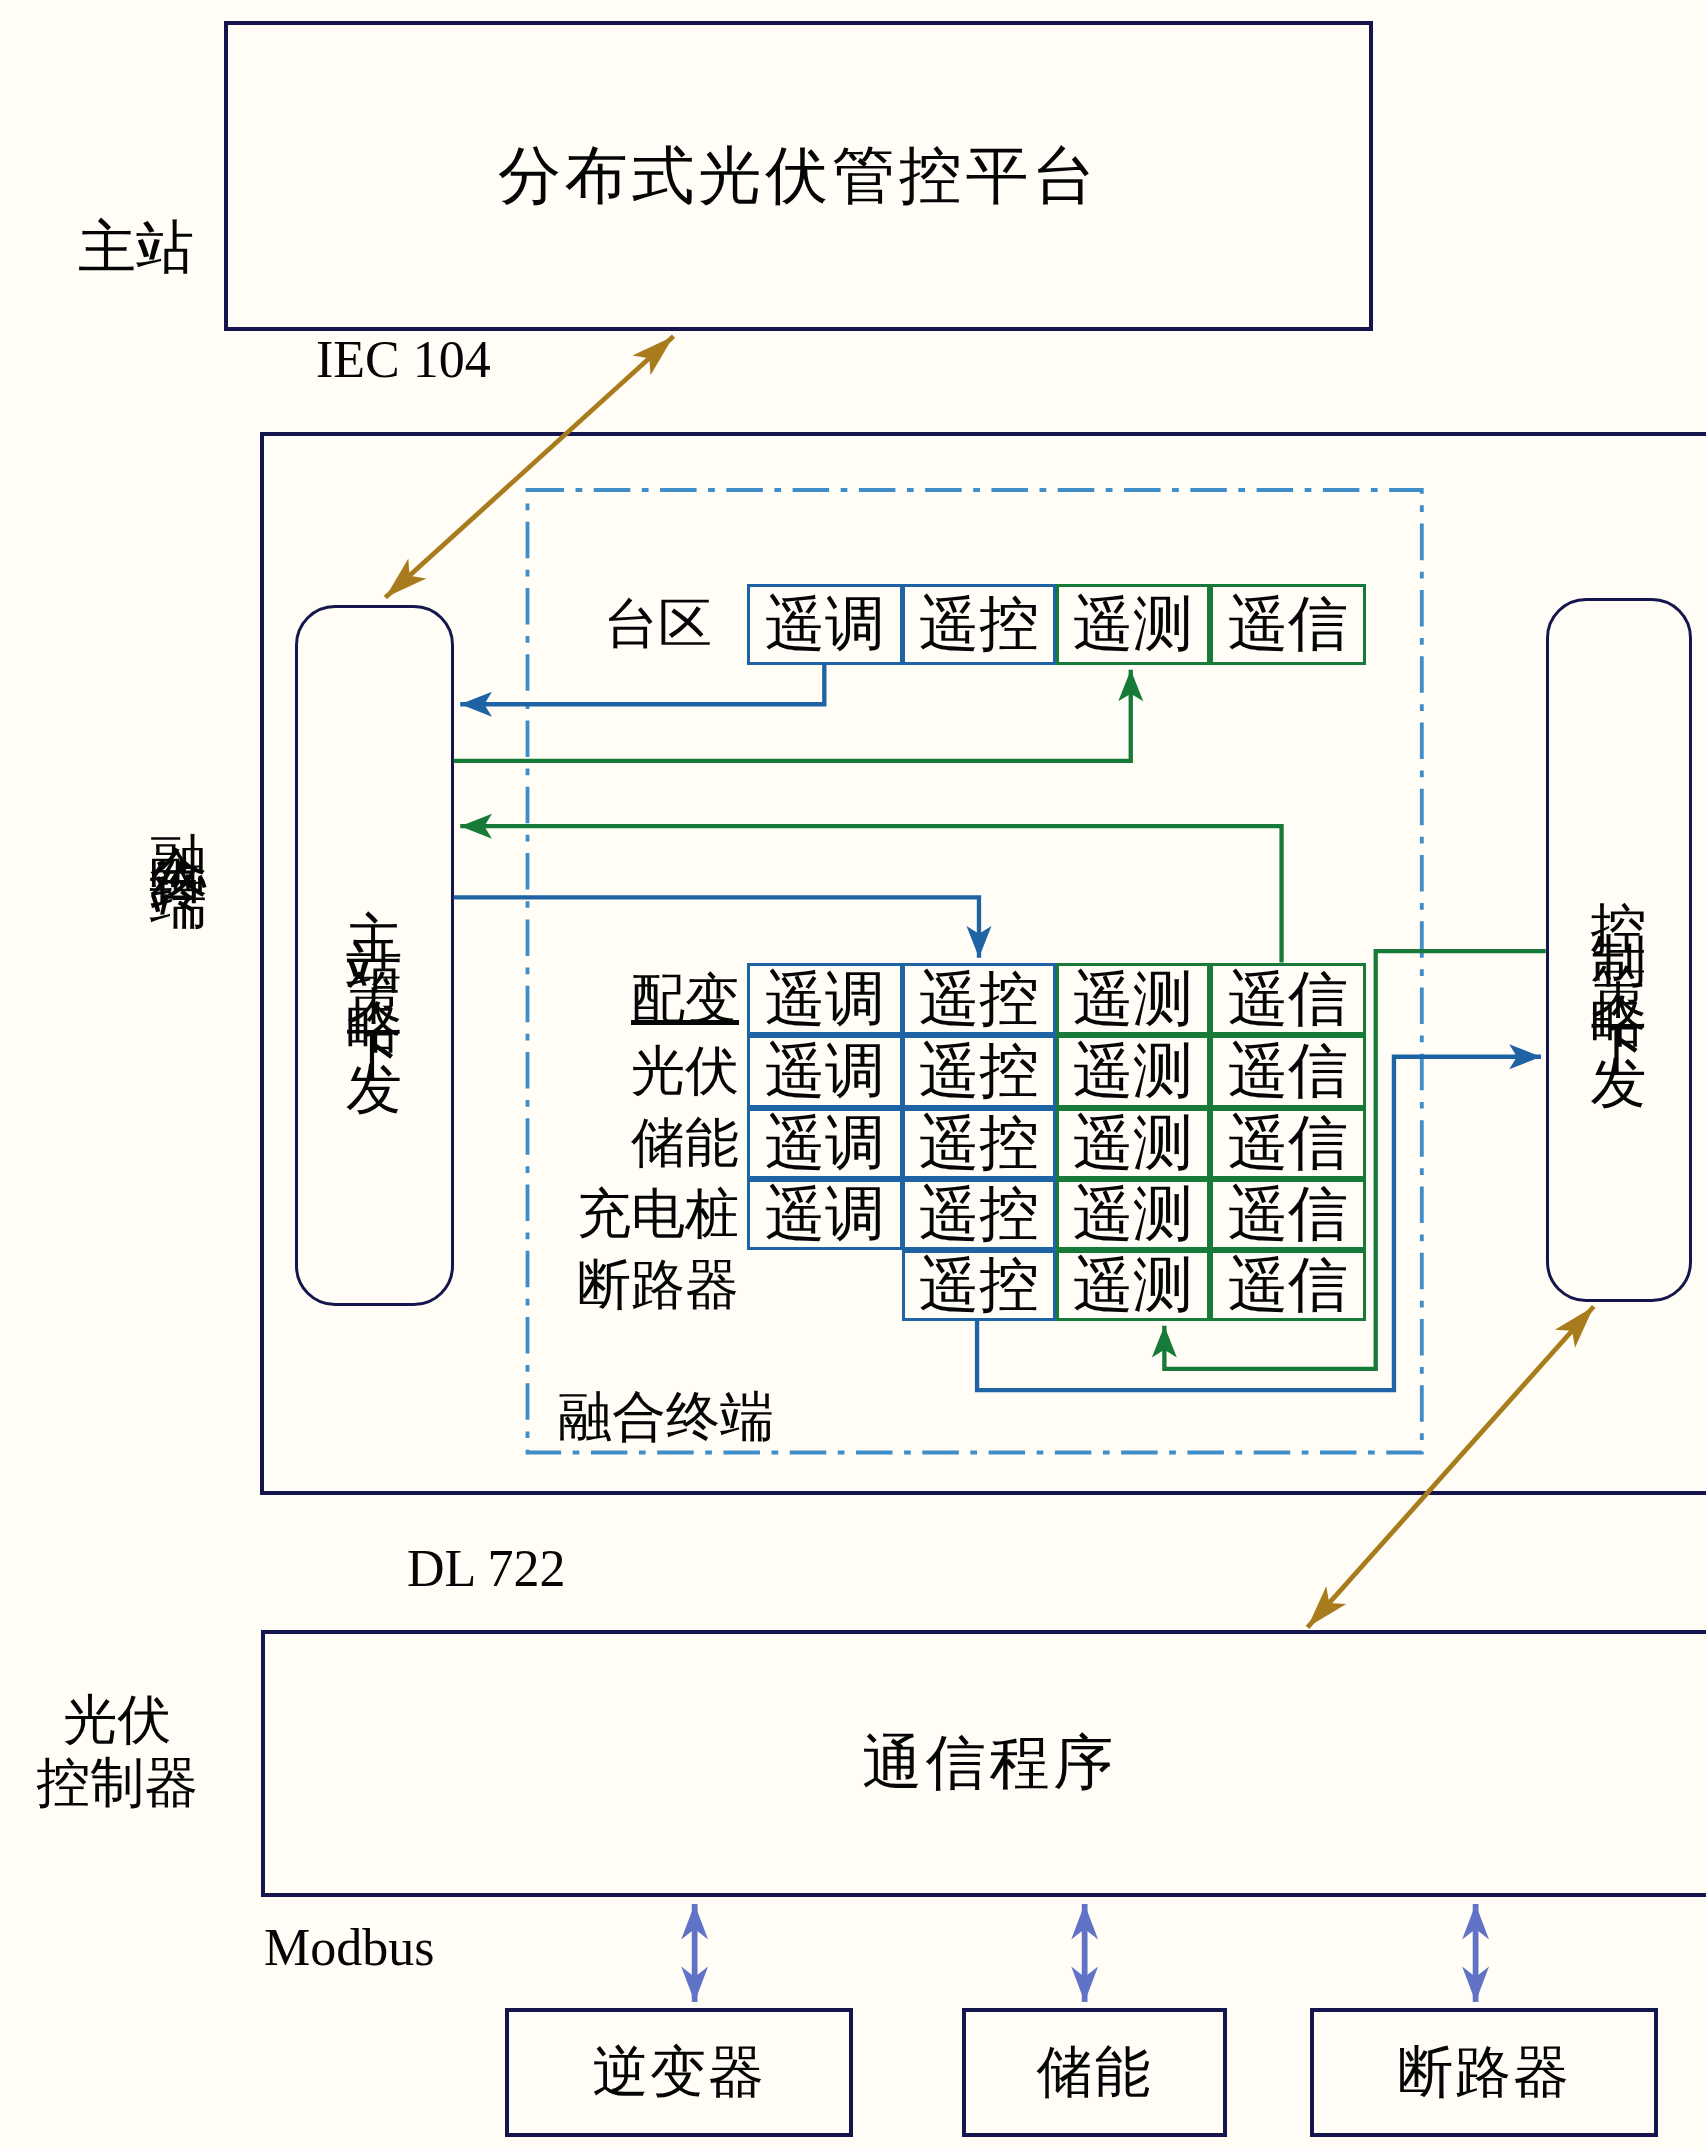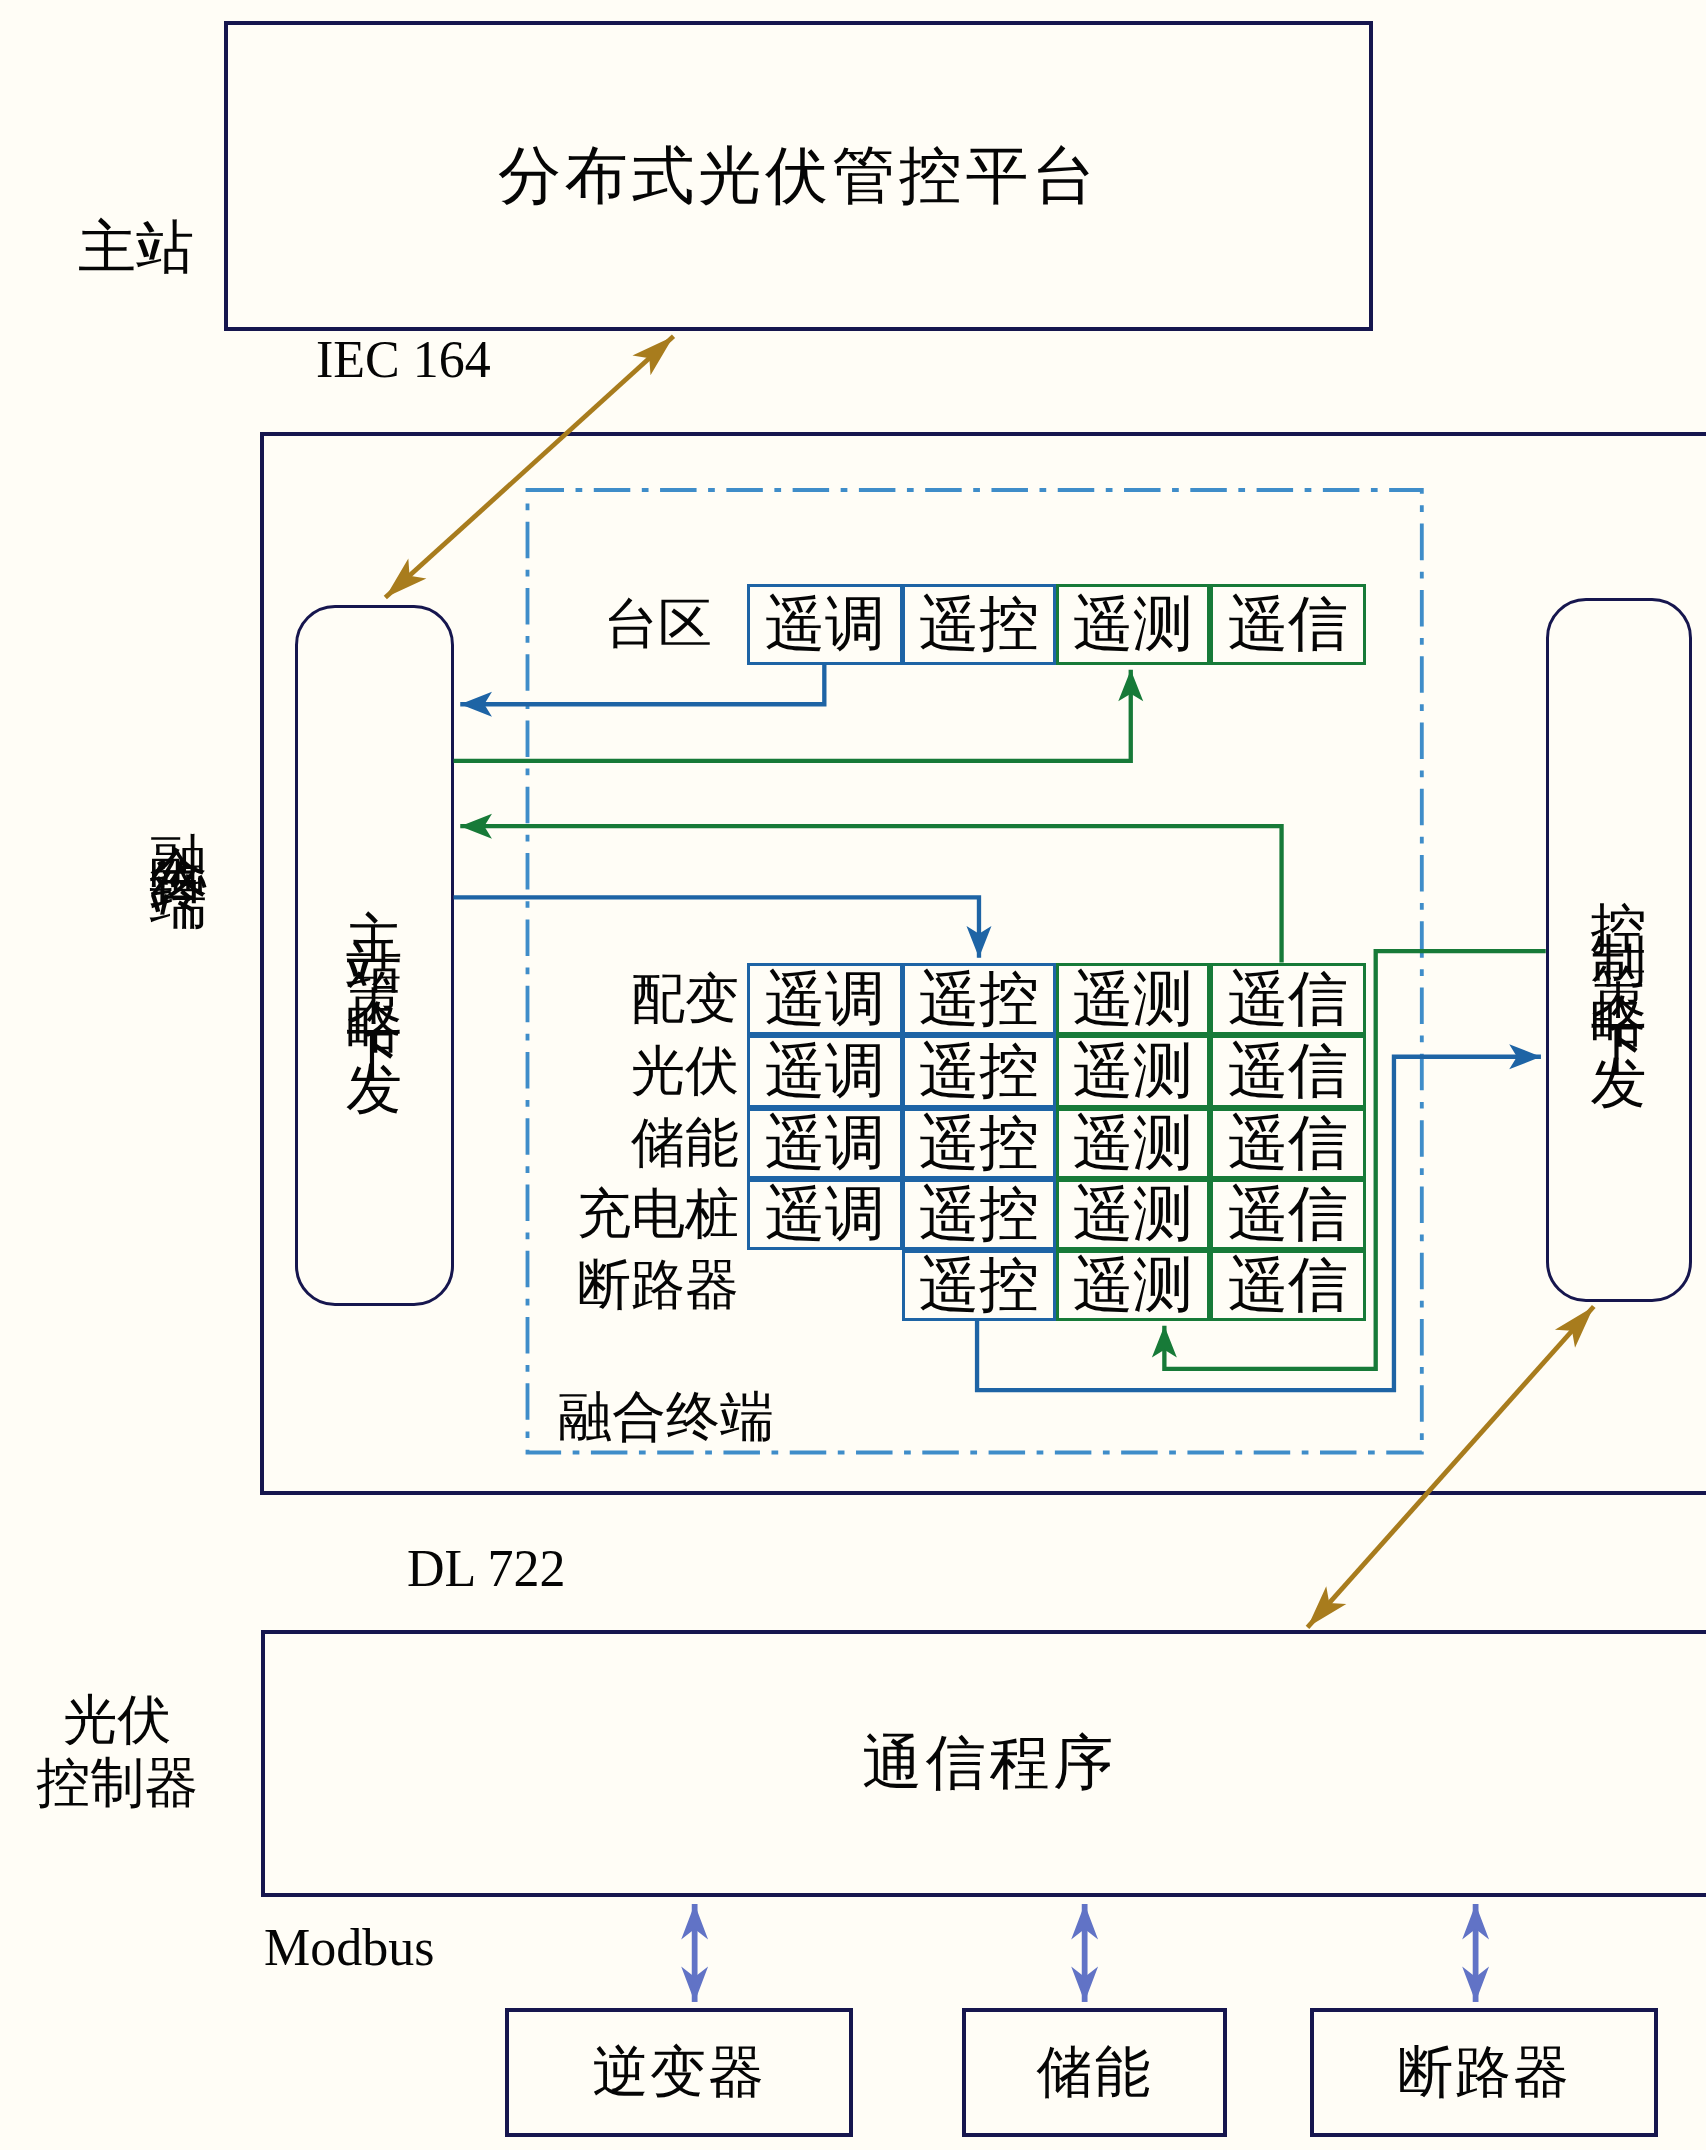--- a/index.html
+++ b/index.html
@@ -38,42 +38,42 @@
 </style>
 </head>
 <body>
 
 <div class="canvas">
 
   <div class="box" style="left:196px;top:21px;width:1149px;height:310px;">
     <span class="bigtitle">分布式光伏管控平台</span>
   </div>
   <div class="lbl" style="left:50px;top:209px;font-size:58px;">主站</div>
-  <div class="lbl" style="left:288px;top:330px;">IEC 164</div>
+  <div class="lbl" style="left:288px;top:330px;">IEC 104</div>
 
   <div class="box" style="left:232px;top:432px;width:1463px;height:1063px;"></div>
   <div class="vlabel" style="left:121px;top:786px;">融合终端</div>
 
   <div class="rbox" style="left:267px;top:605px;width:159px;height:701px;">
     <span class="vtext">主站策略下发</span>
   </div>
 
   <div class="rbox" style="left:1518px;top:598px;width:146px;height:704px;">
     <span class="vtext">控制策略下发</span>
   </div>
 
   <div class="lbl" style="left:530px;top:1381px;font-size:54px;">融合终端</div>
 
   <div class="rowlab" style="left:461px;top:584px;width:223px;height:81px;">台区</div>
   <div class="cell" style="left:719px;top:584px;width:156px;height:81px;">遥调</div>
   <div class="cell" style="left:874px;top:584px;width:154px;height:81px;">遥控</div>
   <div class="cell c-green" style="left:1028px;top:584px;width:154px;height:81px;">遥测</div>
   <div class="cell c-green" style="left:1182px;top:584px;width:156px;height:81px;">遥信</div>
 
-  <div class="rowlab" style="left:423px;top:963px;width:288px;height:72px;">配变</div>
+  <div class="rowlab" style="left:423px;top:963px;width:288px;height:72px;text-decoration:underline;">配变</div>
   <div class="cell" style="left:719px;top:963px;width:156px;height:72px;">遥调</div>
   <div class="cell" style="left:874px;top:963px;width:154px;height:72px;">遥控</div>
   <div class="cell c-green" style="left:1028px;top:963px;width:154px;height:72px;">遥测</div>
   <div class="cell c-green" style="left:1182px;top:963px;width:156px;height:72px;">遥信</div>
 
   <div class="rowlab" style="left:423px;top:1035px;width:288px;height:73px;">光伏</div>
   <div class="cell" style="left:719px;top:1035px;width:156px;height:73px;">遥调</div>
   <div class="cell" style="left:874px;top:1035px;width:154px;height:73px;">遥控</div>
   <div class="cell c-green" style="left:1028px;top:1035px;width:154px;height:73px;">遥测</div>
   <div class="cell c-green" style="left:1182px;top:1035px;width:156px;height:73px;">遥信</div>

